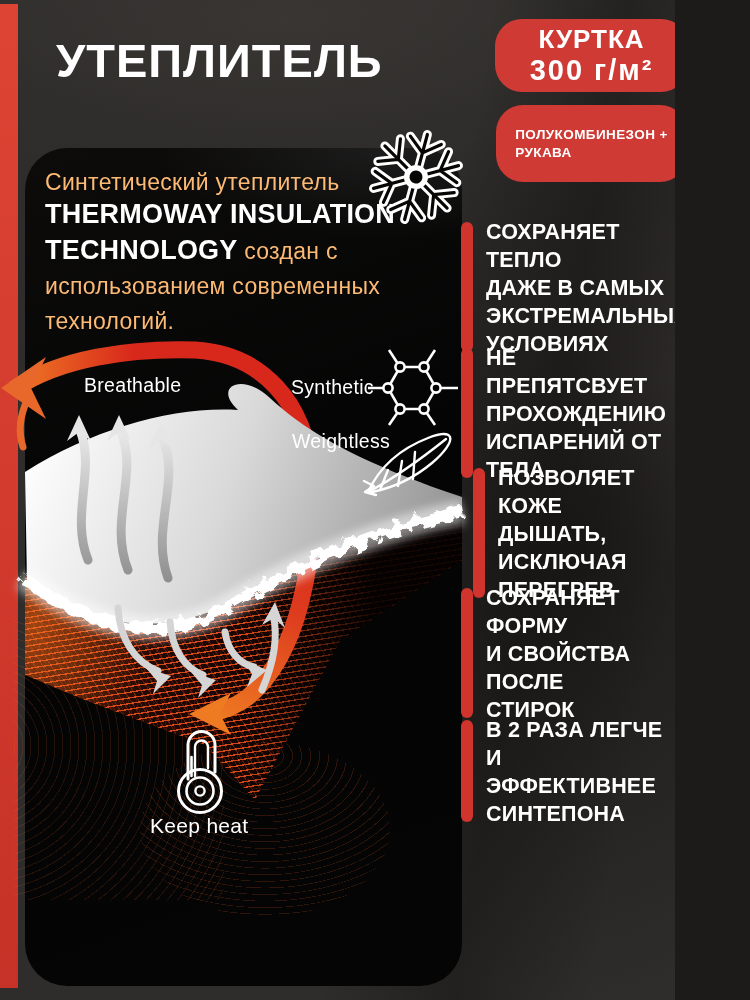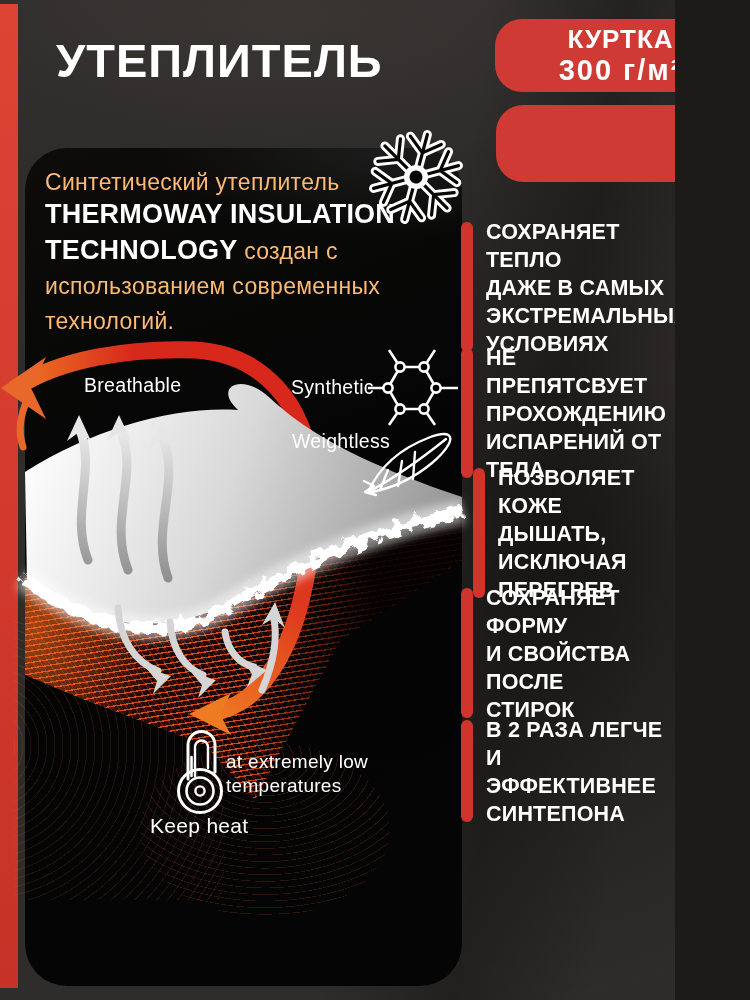--- a/index.html
+++ b/index.html
@@ -19,21 +19,21 @@
   .red-stripe{position:absolute;left:0;top:4px;width:18px;height:984px;
     background:linear-gradient(180deg,#de4434,#c63227);}
   .panel{position:absolute;left:25px;top:148px;width:437px;height:838px;border-radius:42px;
     background:
       radial-gradient(320px 130px at 82% 0%, rgba(44,44,44,.55), rgba(0,0,0,0) 70%),
       linear-gradient(160deg,#0d0c0b,#040404 45%,#060505);}
   .page-title{position:absolute;left:56px;top:33px;width:400px;
     font-size:47px;font-weight:bold;letter-spacing:1px;}
   
   .badge{position:absolute;border-radius:27px;background:#cf3a35;color:#fff;
-    display:flex;flex-direction:column;align-items:center;justify-content:center;text-align:left;padding-left:29px;}
+    display:flex;flex-direction:column;align-items:center;justify-content:center;text-align:left;}
   .badge-1{left:495px;top:19px;width:193px;height:73px;}
   .badge-2{left:496px;top:105px;width:191px;height:77px;}
   .badge-label-lg{font-size:26px;font-weight:bold;letter-spacing:1px;line-height:1.05;}
   .badge-label-sm{font-size:13.5px;font-weight:bold;letter-spacing:.4px;line-height:1.3;white-space:pre-line;}
   .badge-value{font-size:29px;font-weight:bold;letter-spacing:2px;line-height:1.05;margin-top:2px;}
   
   .intro{position:absolute;left:45px;top:166px;width:404px;line-height:32px;}
   .intro-light{font-size:23px;font-weight:400;color:#fdba74;letter-spacing:.3px;}
   .intro-brand{font-size:27px;font-weight:bold;letter-spacing:.2px;color:#fff;}
   
@@ -70,20 +70,22 @@
   <div class="bg-photo"></div>
   <div class="red-stripe"></div>
 
   <div class="page-title">УТЕПЛИТЕЛЬ</div>
 
   <div class="badge badge-1">
     <div class="badge-label-lg">КУРТКА</div>
     <div class="badge-value">300 г/м²</div>
   </div>
   <div class="badge badge-2">
+    <div class="badge-label-sm">ПОЛУКОМБИНЕЗОН +
+РУКАВА</div>
   </div>
 
   <div class="panel"></div>
 
   <div class="intro">
     <div class="intro-light">Синтетический утеплитель</div>
     <div>
       <span class="intro-brand">THERMOWAY INSULATION TECHNOLOGY</span><span class="intro-light"> создан с использованием современных технологий.</span>
     </div>
   </div>
@@ -209,22 +211,20 @@
       <circle cx="200" cy="791" r="4.6" stroke-width="2.4"></circle>
       <path d="M188,779 L188,745 A13.5,13.5 0 0 1 215,745 L215,772" stroke-width="3"></path>
       <path d="M195,776 L195,747 A6.5,6.5 0 0 1 208,747 L208,768" stroke-width="2.4"></path>
       <path d="M191.5,757 L191.5,776" stroke-width="2.6"></path>
     </g>
   </svg>
 
   <div class="dlabel lbl-breathable">Breathable</div>
   <div class="dlabel lbl-synthetic">Synthetic</div>
   <div class="dlabel lbl-weightless">Weightless</div>
-  <div class="dlabel lbl-lowtemp">at extremely low
-temperatures</div>
   <div class="dlabel lbl-keepheat">Keep heat</div>
 
   <div class="benefit b1">
     <div class="bar"></div>
     <div class="btxt">СОХРАНЯЕТ ТЕПЛО
 ДАЖЕ В САМЫХ
 ЭКСТРЕМАЛЬНЫХ
 УСЛОВИЯХ</div>
   </div>
   <div class="benefit b2">

